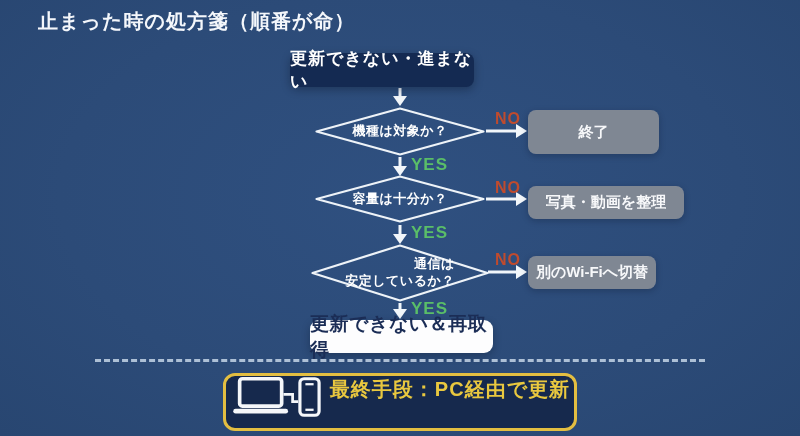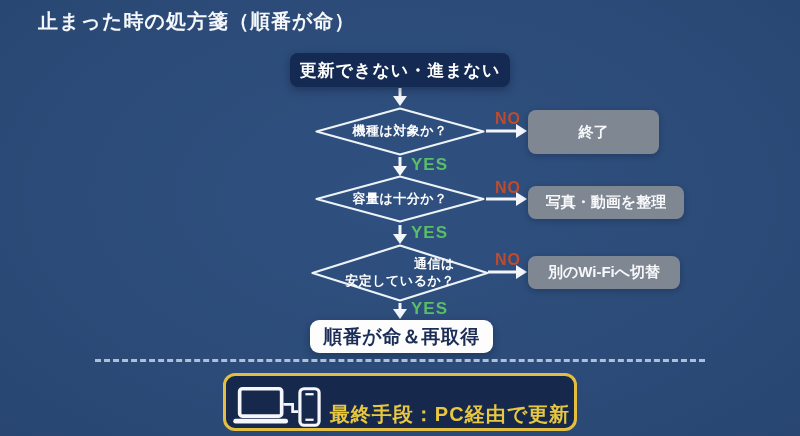--- a/index.html
+++ b/index.html
@@ -20,21 +20,21 @@
     color: #f4f7fb;
     font-size: 20px;
     font-weight: bold;
     letter-spacing: 1px;
     margin-left: 18px;
   }
   
   .start-box {
     position: absolute;
     left: 290px; top: 53px;
-    width: 220px; height: 34px;
+    width: 184px; height: 34px;
     background: #142a52;
     border-radius: 8px;
     display: flex; align-items: center; justify-content: center;
     color: #ffffff;
     font-size: 17px;
     font-weight: bold;
     letter-spacing: 1px;
     box-shadow: 0 3px 8px rgba(8,16,34,0.35);
   }
   
@@ -89,21 +89,21 @@
     left: 528px;
     background: rgba(132,138,149,0.95);
     border-radius: 8px;
     display: flex; flex-direction: column;
     align-items: center; justify-content: center;
     color: #f7f8fa;
     box-shadow: 0 2px 6px rgba(8,16,34,0.25);
   }
   #action-1 { top: 110px; width: 131px; height: 44px; }
   #action-2 { top: 186px; width: 156px; height: 33px; }
-  #action-3 { top: 256px; width: 152px; height: 33px; }
+  #action-3 { top: 256px; width: 128px; height: 33px; }
   .action-main { font-size: 15px; font-weight: bold; line-height: 1.1; }
   .action-sub  { font-size: 12px; font-weight: bold; line-height: 1.2; }
   
   .result-box {
     position: absolute;
     left: 310px; top: 320px;
     width: 183px; height: 33px;
     background: #fdfdfe;
     border-radius: 9px;
     display: flex; align-items: center; justify-content: center;
@@ -121,21 +121,21 @@
     border-top: 3px dashed rgba(206,221,238,0.8);
   }
   
   .footer-box {
     position: absolute;
     left: 223px; top: 373px;
     width: 348px; height: 52px;
     background: #16294d;
     border: 3px solid #e3be41;
     border-radius: 12px;
-    display: flex; align-items: flex-end; justify-content: center;
+    display: flex; align-items: flex-start; justify-content: center;
     gap: 4px;
   }
   .footer-label {
     color: #e9c83f;
     font-size: 20px;
     font-weight: 800;
     letter-spacing: 1px;
   }
   .footer-icon { width: 96px; height: 42px; flex: 0 0 auto; }
 </style>
@@ -204,21 +204,21 @@
       <span>安定しているか？</span>
     </div>
   </div>
   <div class="yes-label" id="yes-3">YES</div>
   <div class="no-label" id="no-3">NO</div>
   <div class="action-box" id="action-3">
     <div class="action-main">別のWi-Fiへ切替</div>
   </div>
 
   <div class="result-box">
-    <span>順番が命＆再取得</span>
+    <span>更新できない＆再取得</span>
   </div>
 
   <div class="divider"></div>
 
   <div class="footer-box">
     <svg class="footer-icon" viewBox="0 0 100 46" xmlns="http://www.w3.org/2000/svg">
 
       <rect x="8" y="3" width="46" height="30" rx="3" fill="none" stroke="#f5f7fa" stroke-width="4"></rect>
 
       <rect x="1" y="36" width="60" height="5" rx="2.5" fill="#f5f7fa"></rect>

